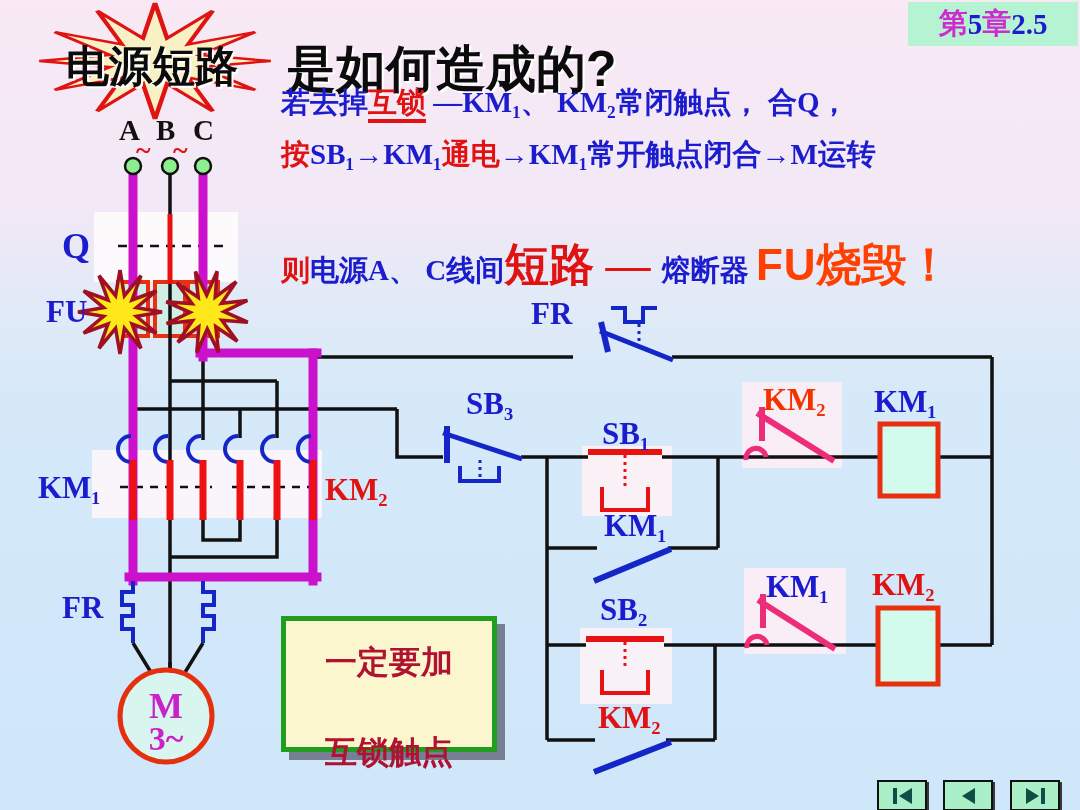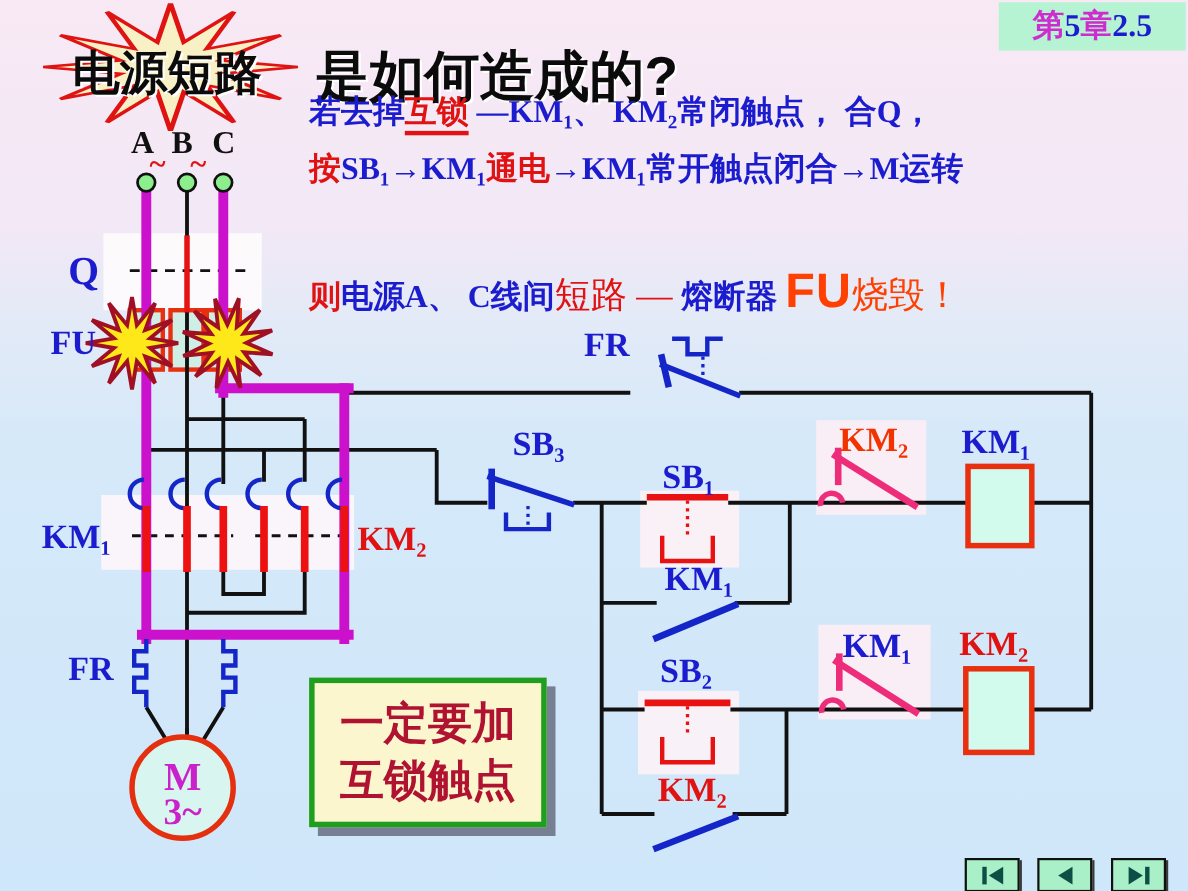--- a/index.html
+++ b/index.html
@@ -10,34 +10,34 @@
   }
   .lbl{position:absolute;font-family:"Liberation Serif",serif;font-weight:700;font-size:31px;color:#1c1ccf;white-space:nowrap;line-height:1;}
   .lbl.red{color:#e01212}
   .lbl.orange{color:#f23300}
   .lbl.black{color:#111}
   .lbl.magenta{color:#cb21cb}
   .rich{position:absolute;font-family:"Liberation Serif",serif;font-weight:700;font-size:29px;white-space:nowrap;line-height:1.15;}
   .rich span{vertical-align:baseline;}
   .b{color:#1c1ccf}.r{color:#e01212}.o{color:#ff4000}.m{color:#cf2ccf}
   .u{border-bottom:4px solid #e01212;padding-bottom:1px;}
-  .big{font-size:33px;font-weight:400;}
+  .big{font-size:45px;font-weight:700;}
   .fu{font-family:"Liberation Sans",sans-serif;font-size:44px;font-weight:900;letter-spacing:1px;}
   .arrow{font-size:36px;font-weight:900;}
   #title-burst-text{position:absolute;left:66px;top:38px;font-size:43px;font-weight:800;color:#0b0b0b;
     font-family:"Liberation Sans",sans-serif;text-shadow:2px 2px 0 #ffffff;}
   #title-question{position:absolute;left:286px;top:36px;font-size:50px;font-weight:800;color:#0b0b0b;
     font-family:"Liberation Sans",sans-serif;text-shadow:2px 2px 0 #ffffff;white-space:nowrap;}
   #chapter-badge{position:absolute;left:908px;top:2px;width:170px;height:44px;background:#b6f3d3;
     display:flex;align-items:center;justify-content:center;font-size:29px;font-weight:700;
     font-family:"Liberation Serif",serif;}
   #callout-box{position:absolute;left:281px;top:616px;width:206px;height:126px;background:#fbf6cd;
     border:5px solid #1f9e1f;box-shadow:8px 8px 0 rgba(70,70,90,0.65);
     display:flex;flex-direction:column;align-items:center;justify-content:center;}
-  #callout-box .cl{font-family:"Liberation Sans",sans-serif;font-size:40px;font-weight:800;color:#b01232;line-height:1.3;white-space:nowrap;}
+  #callout-box .cl{font-family:"Liberation Sans",sans-serif;font-size:32px;font-weight:800;color:#b01232;line-height:1.3;white-space:nowrap;margin-top:48px;}
   #watermark{position:absolute;left:786px;top:750px;font-family:"Liberation Sans",sans-serif;
     font-size:30px;font-weight:700;color:#f2f2f2;white-space:nowrap;opacity:.9;
     text-shadow:-1px -1px 0 #444,1px -1px 0 #444,-1px 1px 0 #444,1px 1px 0 #444,2px 3px 2px #333;}
   .navbtn{position:absolute;top:780px;width:46px;height:27px;background:#a9efc7;border:2px solid #101010;
     box-shadow:2px 2px 0 #3a3a3a;display:flex;align-items:center;justify-content:center;gap:2px;cursor:pointer;}
   .tri-l{width:0;height:0;border-top:8px solid transparent;border-bottom:8px solid transparent;border-right:13px solid #0d4f46;}
   .tri-r{width:0;height:0;border-top:8px solid transparent;border-bottom:8px solid transparent;border-left:13px solid #0d4f46;}
   .bar{width:4px;height:16px;background:#0d4f46;}
   svg{position:absolute;left:0;top:0;}
 </style>

